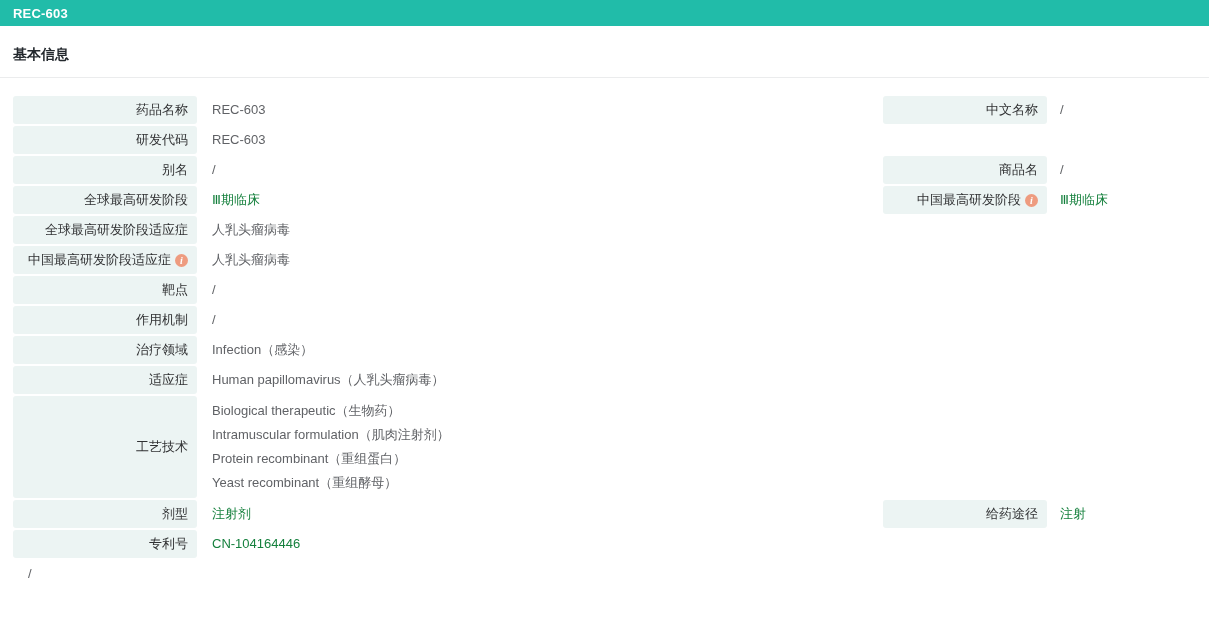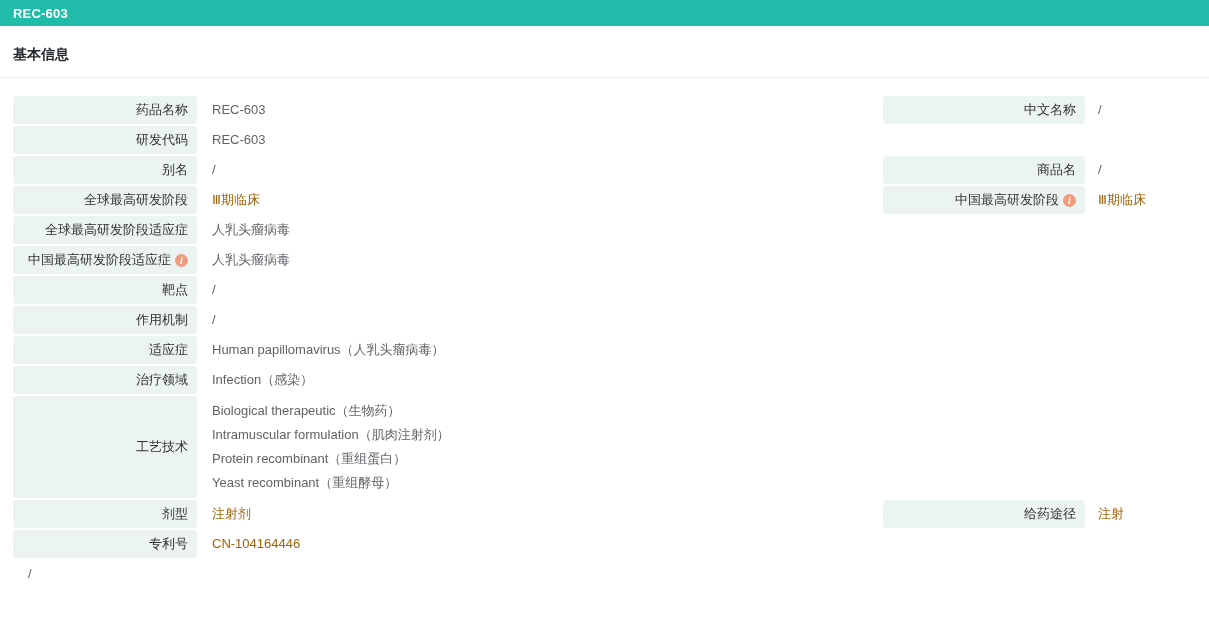--- a/index.html
+++ b/index.html
@@ -22,34 +22,34 @@
 
   .row { display: flex; align-items: stretch; margin-bottom: 2px; }
 
   .label-cell {
     background: #ecf4f3; border-radius: 3px;
     display: flex; align-items: center; justify-content: flex-end;
     padding-right: 9px; color: #303133; min-height: 28px;
     flex-shrink: 0;
   }
   .label-cell.left { width: 184px; }
-  .label-cell.right { width: 202px; }
+  .label-cell.right { width: 164px; }
 
   .value-cell {
     display: flex; flex-direction: column; justify-content: center;
     min-height: 28px;
   }
   .value-cell.left { width: 686px; padding-left: 15px; flex-shrink: 0; }
   .value-cell.right { flex: 1; padding-left: 13px; }
 
   .value-line { line-height: 24px; color: #606266; }
   .row.single .value-line { line-height: 28px; }
   .row.multi .value-cell { padding-top: 3px; padding-bottom: 3px; }
 
-  .link { color: #a16207; cursor: pointer; }
+  .link { color: #15803d; cursor: pointer; }
 
   .info-icon {
     display: inline-block; width: 13px; height: 13px; border-radius: 50%;
     background: #ee9b7f; color: #ffffff; font-size: 10px; font-style: italic;
     font-weight: bold; line-height: 13px; text-align: center; margin-left: 4px;
     vertical-align: -2px; cursor: pointer; font-family: "Liberation Serif", serif;
   }
 
   .spacer-right { flex: 1; }
 </style>
@@ -149,33 +149,33 @@
       <div class="label-cell left">
         <span>作用机制</span>
       </div>
       <div class="value-cell left">
         <div class="value-line">/</div>
       </div>
       <div class="spacer-right"></div>
     </div>
     <div class="row single">
       <div class="label-cell left">
+        <span>治疗领域</span>
+      </div>
+      <div class="value-cell left">
+        <div class="value-line">Infection（感染）</div>
+      </div>
+      <div class="spacer-right"></div>
+    </div>
+    <div class="row single">
+      <div class="label-cell left">
         <span>适应症</span>
       </div>
       <div class="value-cell left">
         <div class="value-line">Human papillomavirus（人乳头瘤病毒）</div>
-      </div>
-      <div class="spacer-right"></div>
-    </div>
-    <div class="row single">
-      <div class="label-cell left">
-        <span>治疗领域</span>
-      </div>
-      <div class="value-cell left">
-        <div class="value-line">Infection（感染）</div>
       </div>
       <div class="spacer-right"></div>
     </div>
     <div class="row multi">
       <div class="label-cell left">
         <span>工艺技术</span>
       </div>
       <div class="value-cell left">
         <div class="value-line">Biological therapeutic（生物药）</div>
         <div class="value-line">Intramuscular formulation（肌肉注射剂）</div>

